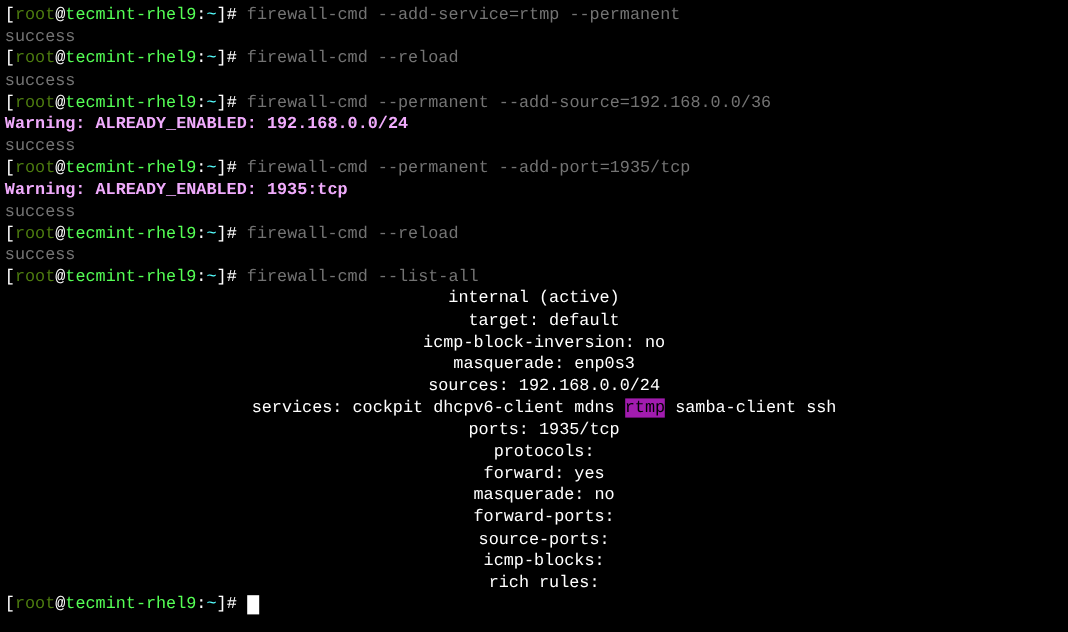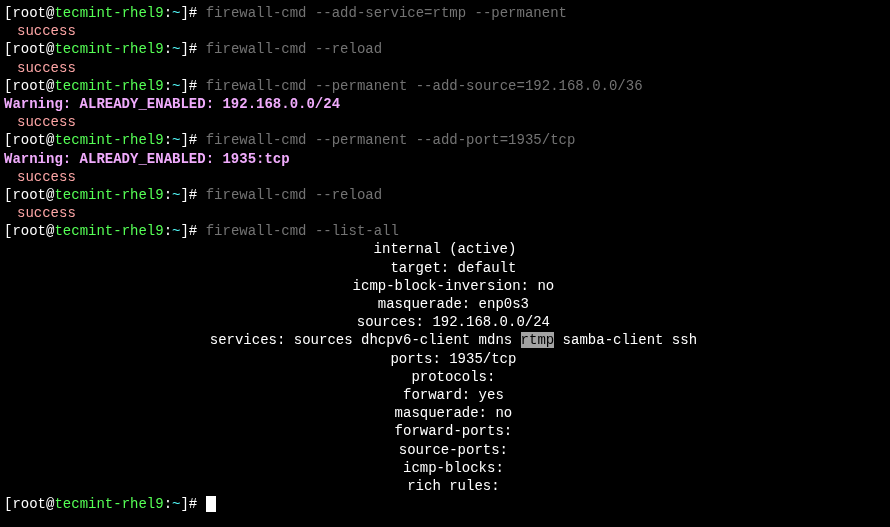--- a/index.html
+++ b/index.html
@@ -12,31 +12,31 @@
       line-height: 1.3;
       width: 890px;
       height: 527px;
       box-sizing: border-box;
       overflow: hidden;
     }
     .line {
       white-space: pre;
     }
     .bracket { color: #fff; }
-    .root { color: #ffffff; }
+    .root { color: #4d7c0f; }
     .at { color: #fff; }
     .host { color: #55ff55; }
     .colon { color: #fff; }
     .path { color: #55ffff; }
     .hash { color: #fff; }
     .cmd { color: #737373; }
-    .success { color: #fca5a5; margin-left: 13px; }
+    .success { color: #737373; }
     .warning { color: #f0abfc; font-weight: bold; font-family: Liberation Mono, monospace; }
     .output { color: #fff; text-align: center; }
-    .highlight { background: #a3a3a3; color: #000; }
+    .highlight { background: #a21caf; color: #000; }
     .cursor {
       display: inline-block;
       width: 10px;
       height: 16px;
       background: #fff;
       vertical-align: text-bottom;
     }
   </style>
 </head>
 <body>
@@ -52,21 +52,21 @@
 <div class="line warning">Warning: ALREADY_ENABLED: 1935:tcp</div>
 <div class="line success">success</div>
 <div class="line"><span class="bracket">[</span><span class="root">root</span><span class="at">@</span><span class="host">tecmint-rhel9</span><span class="colon">:</span><span class="path">~</span><span class="bracket">]</span><span class="hash"># </span><span class="cmd">firewall-cmd --reload</span></div>
 <div class="line success">success</div>
 <div class="line"><span class="bracket">[</span><span class="root">root</span><span class="at">@</span><span class="host">tecmint-rhel9</span><span class="colon">:</span><span class="path">~</span><span class="bracket">]</span><span class="hash"># </span><span class="cmd">firewall-cmd --list-all</span></div>
 <div class="line output">internal (active)</div>
 <div class="line output">  target: default</div>
 <div class="line output">  icmp-block-inversion: no</div>
 <div class="line output">  masquerade: enp0s3</div>
 <div class="line output">  sources: 192.168.0.0/24</div>
-<div class="line output"><span>  services: sources dhcpv6-client mdns </span><span class="highlight">rtmp</span><span> samba-client ssh</span></div>
+<div class="line output"><span>  services: cockpit dhcpv6-client mdns </span><span class="highlight">rtmp</span><span> samba-client ssh</span></div>
 <div class="line output">  ports: 1935/tcp</div>
 <div class="line output">  protocols:</div>
 <div class="line output">  forward: yes</div>
 <div class="line output">  masquerade: no</div>
 <div class="line output">  forward-ports:</div>
 <div class="line output">  source-ports:</div>
 <div class="line output">  icmp-blocks:</div>
 <div class="line output">  rich rules:</div>
 <div class="line"><span class="bracket">[</span><span class="root">root</span><span class="at">@</span><span class="host">tecmint-rhel9</span><span class="colon">:</span><span class="path">~</span><span class="bracket">]</span><span class="hash"># </span><span class="cursor"></span></div>
 

